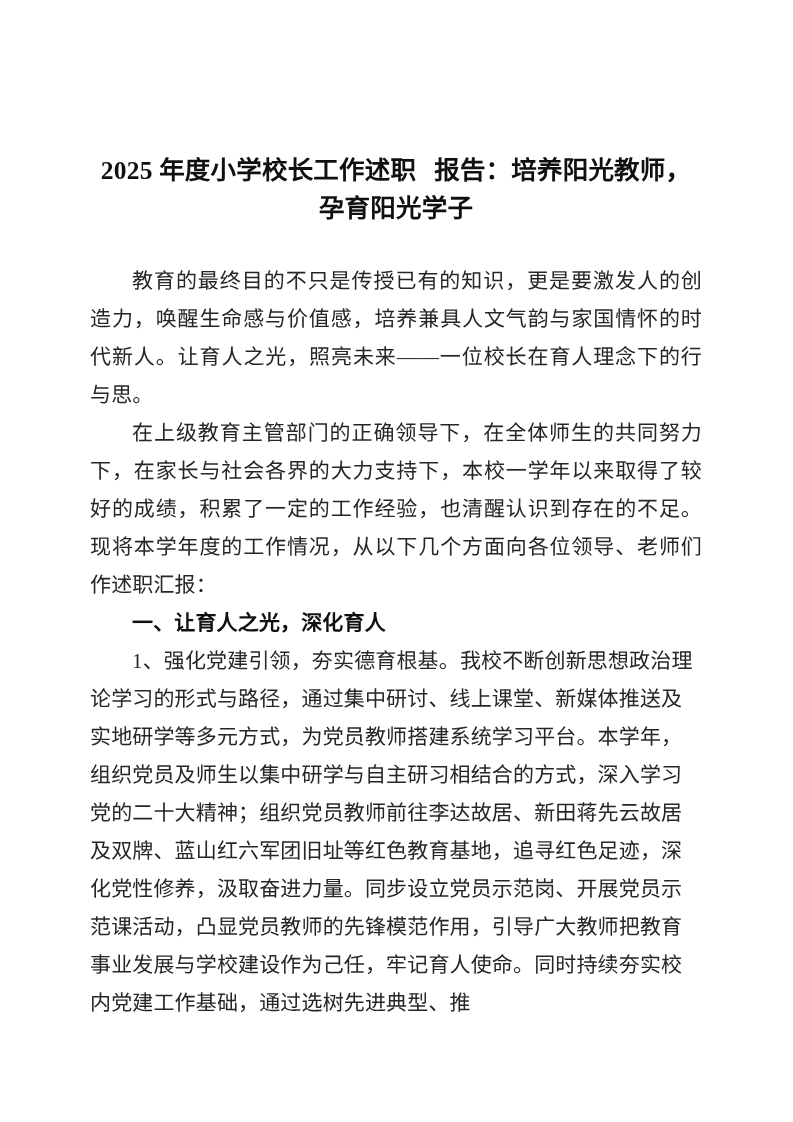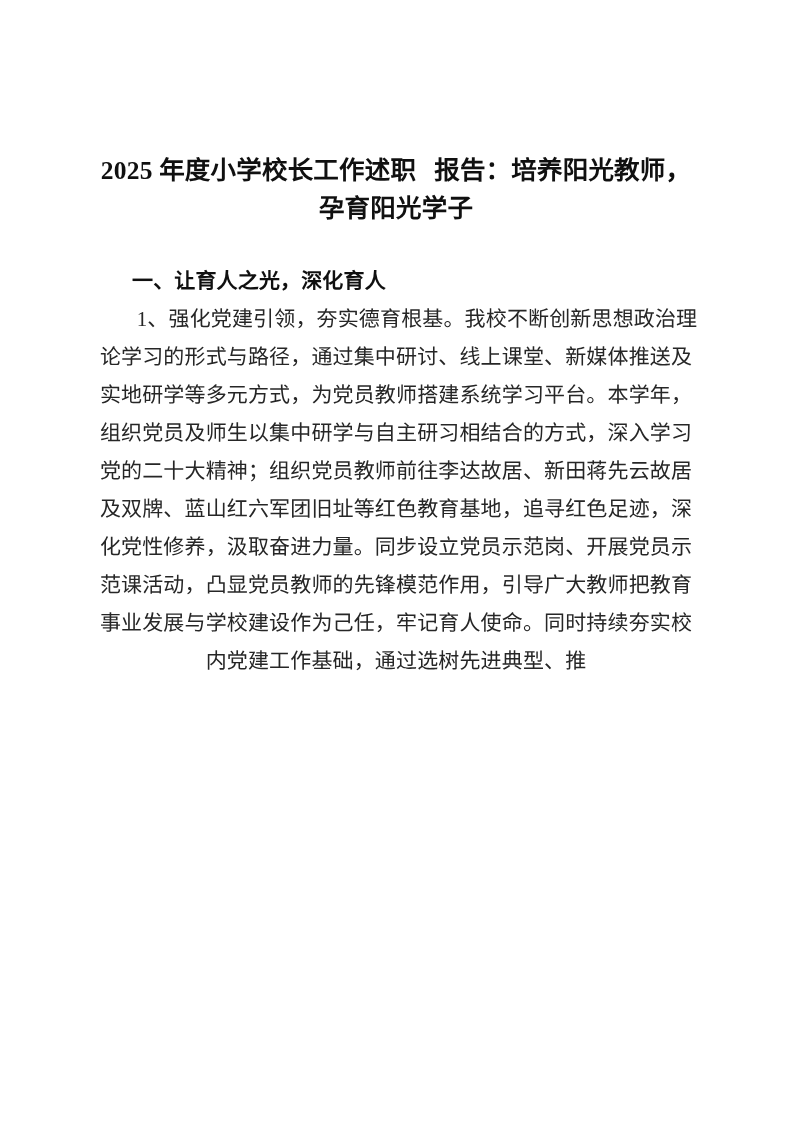--- a/index.html
+++ b/index.html
@@ -68,33 +68,35 @@
   }
 
   .para.heading {
     font-weight: bold;
     color: #101010;
     text-align: left;
   }
 
   
   .para.clipped {
-    text-align: center;
+    text-align: left;
   }
 </style>
 </head>
 <body>
 
 <div class="page">
   <div class="doc-body">
 
     <h1 class="doc-title"><span>2025 年度小学校长工作述职</span><span class="title-gap"></span><span>报告：培养阳光教师，孕</span><span>育阳光学子</span></h1>
 
     <div class="spacer-after-title"></div>
 
+    <p class="para">教育的最终目的不只是传授已有的知识，更是要激发人的创造力，唤醒生命感与价值感，培养兼具人文气韵与家国情怀的时代新人。让育人之光，照亮未来——一位校长在育人理念下的行与思。</p>
 
+    <p class="para">在上级教育主管部门的正确领导下，在全体师生的共同努力下，在家长与社会各界的大力支持下，本校一学年以来取得了较好的成绩，积累了一定的工作经验，也清醒认识到存在的不足。现将本学年度的工作情况，从以下几个方面向各位领导、老师们作述职汇报：</p>
 
     <p class="para heading">一、让育人之光，深化育人</p>
 
     <p class="para clipped">1、强化党建引领，夯实德育根基。我校不断创新思想政治理论学习的形式与路径，通过集中研讨、线上课堂、新媒体推送及实地研学等多元方式，为党员教师搭建系统学习平台。本学年，组织党员及师生以集中研学与自主研习相结合的方式，深入学习党的二十大精神；组织党员教师前往李达故居、新田蒋先云故居及双牌、蓝山红六军团旧址等红色教育基地，追寻红色足迹，深化党性修养，汲取奋进力量。同步设立党员示范岗、开展党员示范课活动，凸显党员教师的先锋模范作用，引导广大教师把教育事业发展与学校建设作为己任，牢记育人使命。同时持续夯实校内党建工作基础，通过选树先进典型、推</p>
 
   </div>
 </div>
 
 </body></html>

